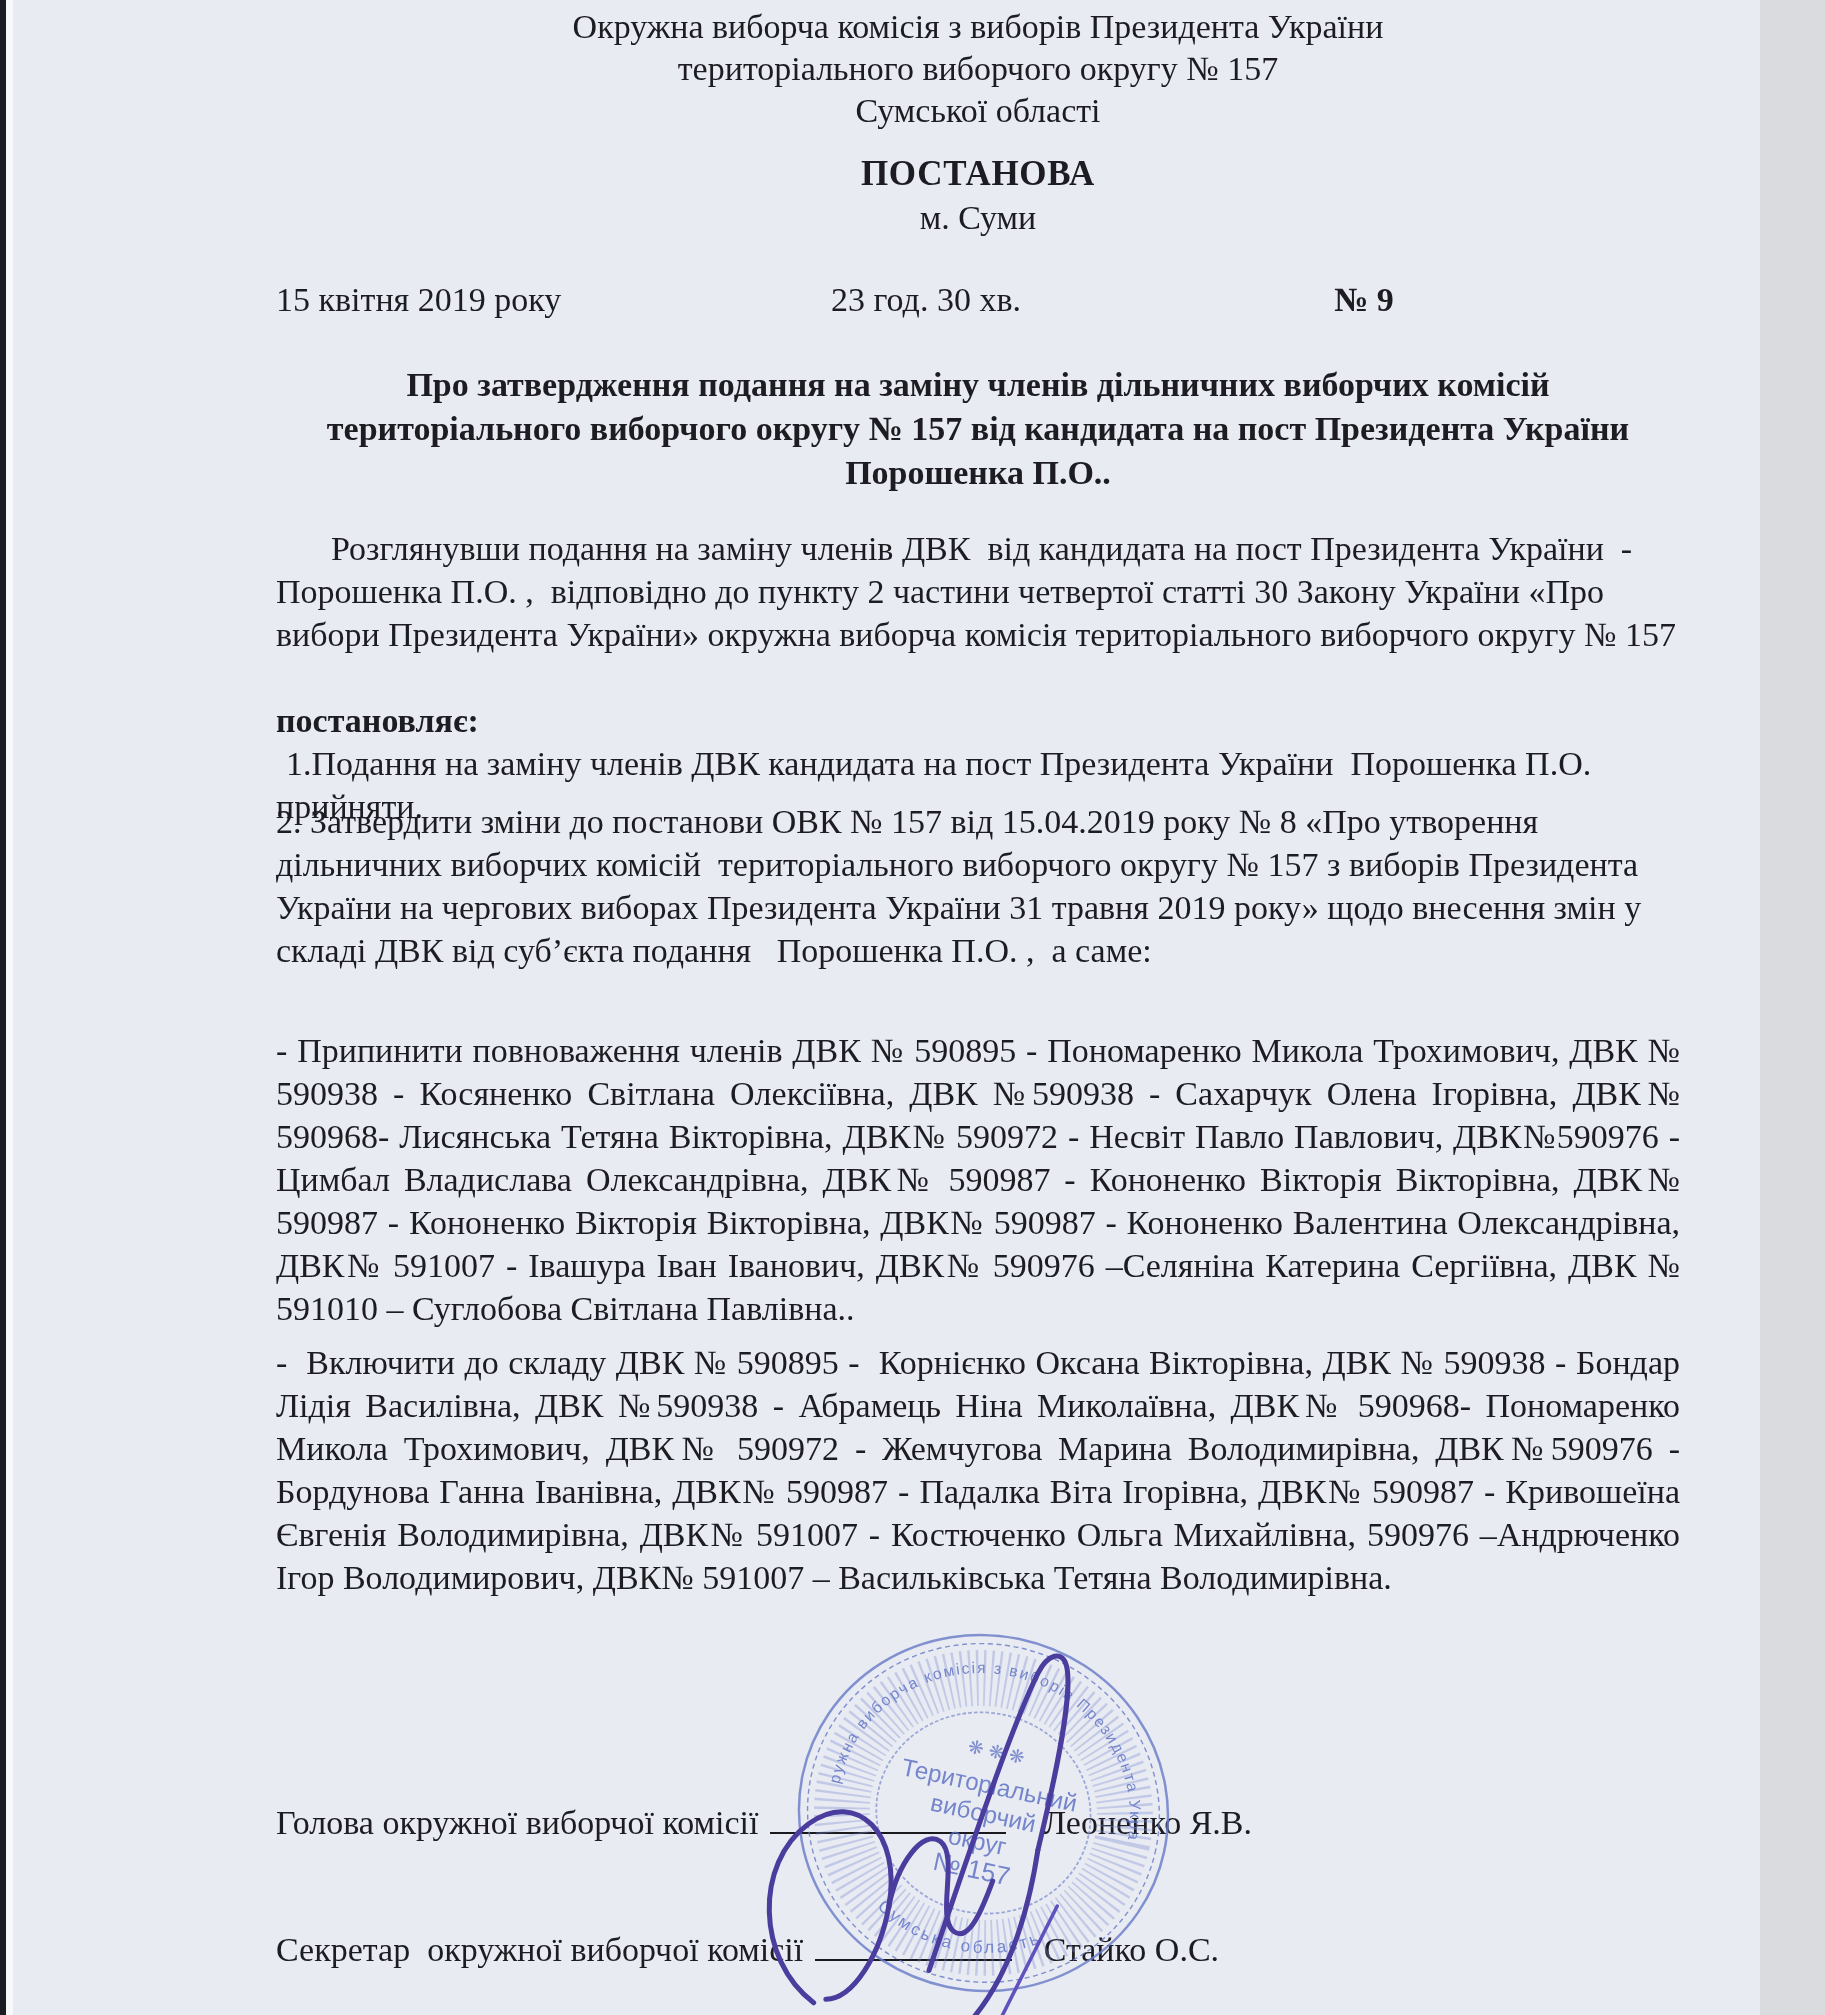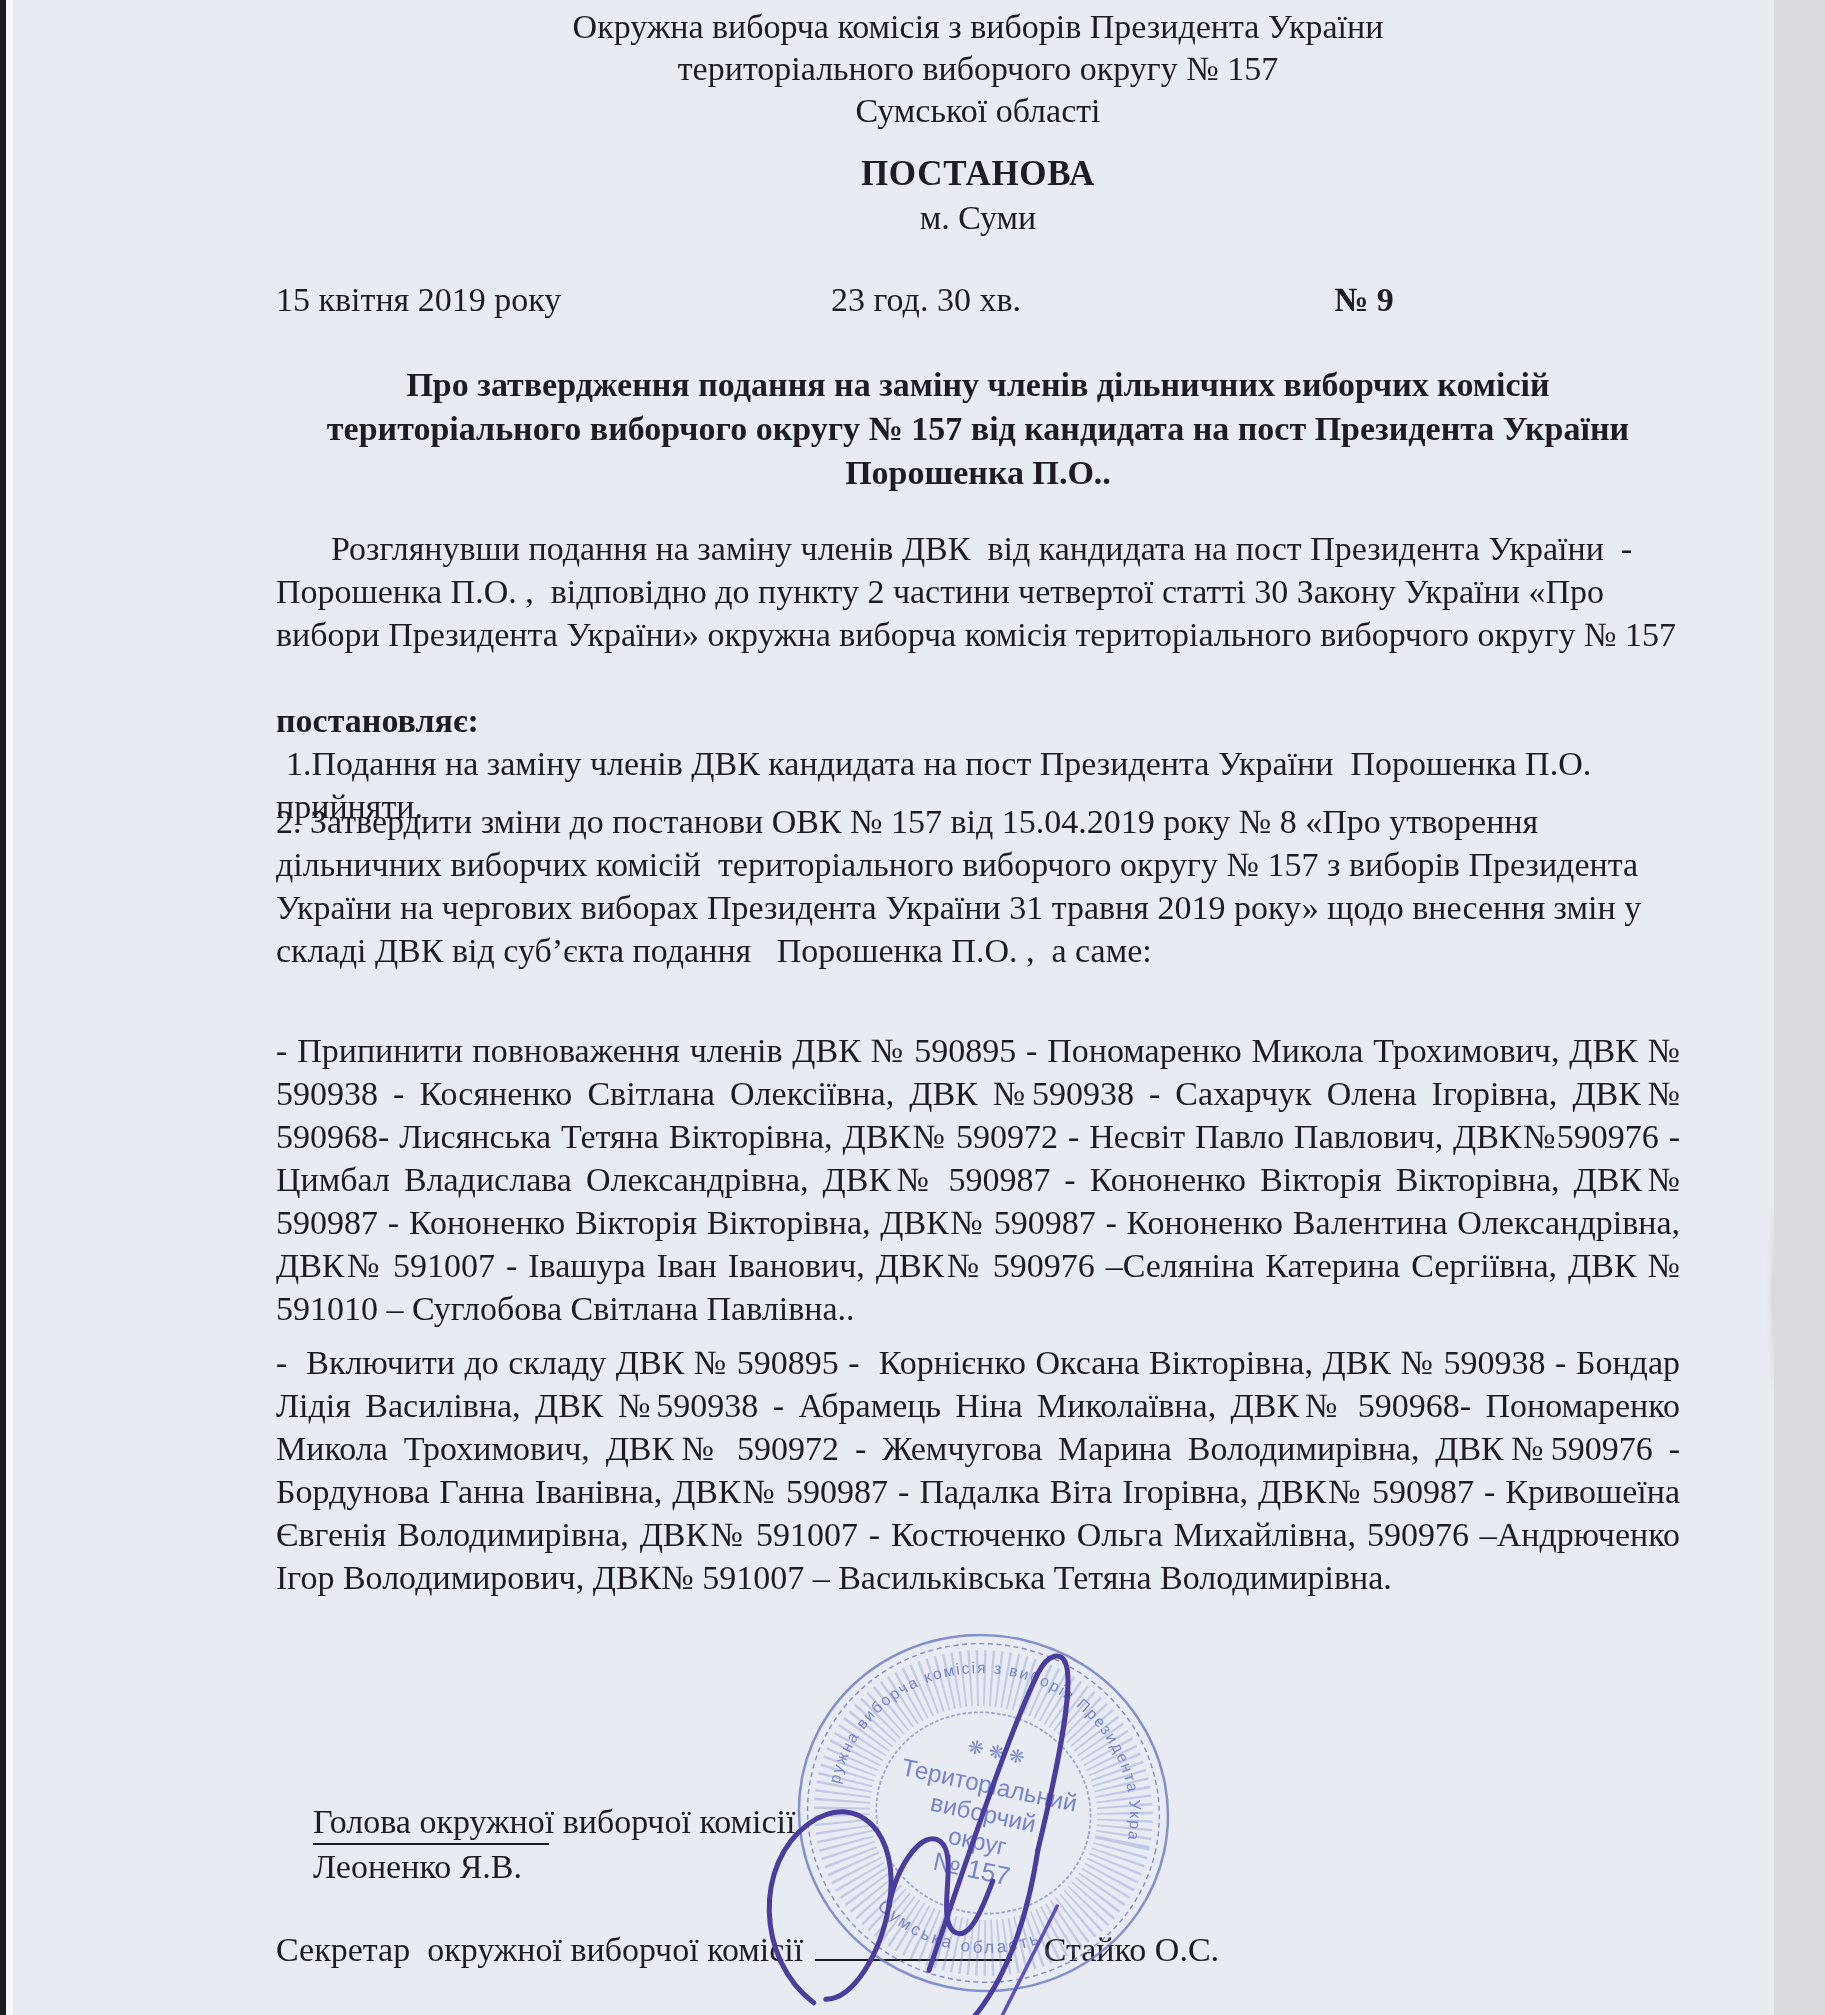--- a/index.html
+++ b/index.html
@@ -3,21 +3,20 @@
 <meta charset="utf-8">
 <style>
   html,body{margin:0;padding:0;background:#d9dbdf;}
   .sheet{
     position:relative;
     width:1760px;height:2015px;
     background:#e9ebf2;
     overflow:hidden;
     font-family:"Liberation Serif","DejaVu Serif",serif;
     color:#1c1c22;
-    padding-left:14px;
   }
   
   .edge-black{position:absolute;left:0;top:0;width:6.4px;height:2015px;background:#1b1c22;}
   .edge-white{position:absolute;left:6.4px;top:0;width:6.4px;height:2015px;background:#f7f8fa;}
   .scan-strip-right{position:absolute;left:1787px;top:0;width:39px;height:2015px;background:#ededec;box-shadow:inset 4.3px 0 7.2px -2.9px #c9cacc;}
   .smudge{position:absolute;left:1773px;top:1210px;width:18.6px;height:176px;background:linear-gradient(180deg,rgba(173,124,96,.10),rgba(150,98,70,.30),rgba(173,124,96,.08));border-radius:8.6px;filter:blur(3.6px);}
   
   .blk{position:absolute;left:276px;width:1404px;font-size:34px;line-height:43px;}
   .center{text-align:center;}
   .bold{font-weight:bold;}
@@ -31,21 +30,21 @@
   .meta-time{position:absolute;left:555px;}
   .meta-num{position:absolute;left:1058px;font-weight:bold;}
   .subject{top:363px;font-size:34px;line-height:44px;}
   .p-intro{top:527px;text-indent:55px;}
   .p-resolve{top:699px;}
   .p-item1{top:742px;text-indent:10px;}
   .p-item2{top:800px;}
   .p-term{top:995px;line-height:43px;margin-top:34px;}
   .p-incl{top:1341px;line-height:43px;}
   .sig-row{display:flex;align-items:baseline;height:46px;}
-  .sig-head{top:1800px;flex-direction:column;}
+  .sig-head{top:1800px;}
   .sig-secr{top:1927px;}
   .sig-line{display:inline-block;border-bottom:2.9px solid #1a1a1e;height:32px;}
   .sig-line.head{width:236px;margin-left:11.5px;}
   .sig-line.secr{width:197px;margin-left:11.5px;}
   .sig-name.head{margin-left:37px;}
   .sig-name.secr{margin-left:32px;}
   .overlay{position:absolute;left:717px;top:1598px;width:573px;height:417px;}
   .stamp-text{font-family:"Liberation Sans","DejaVu Sans",sans-serif;}
 </style>
 </head>

